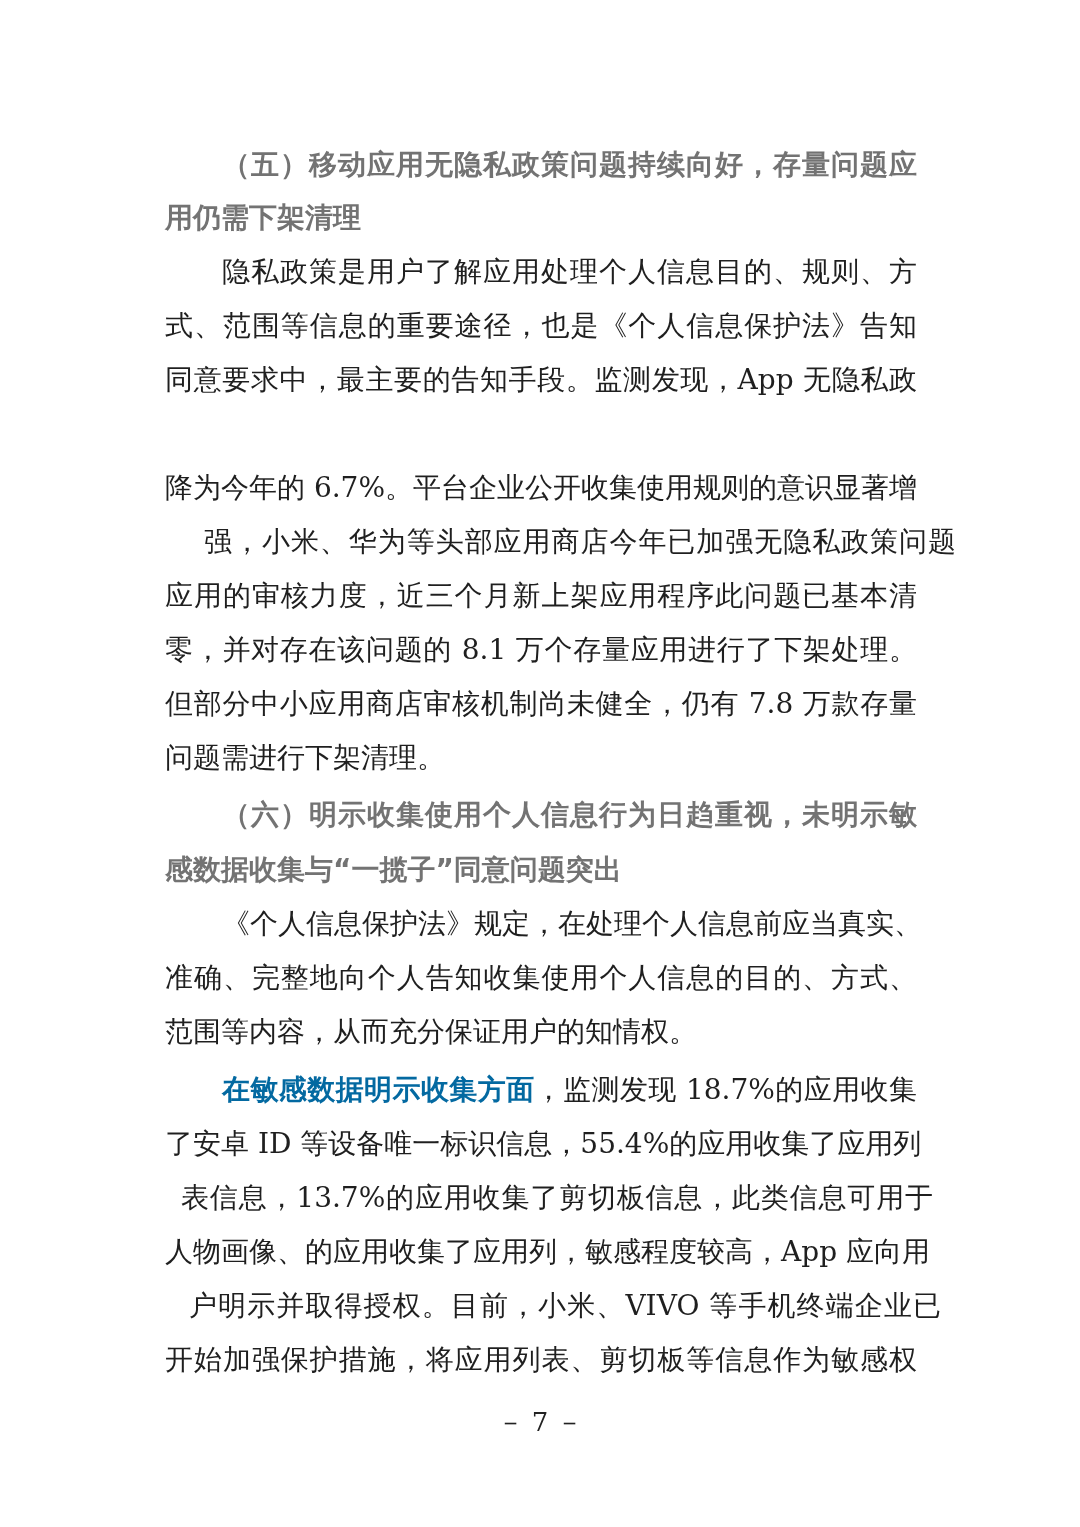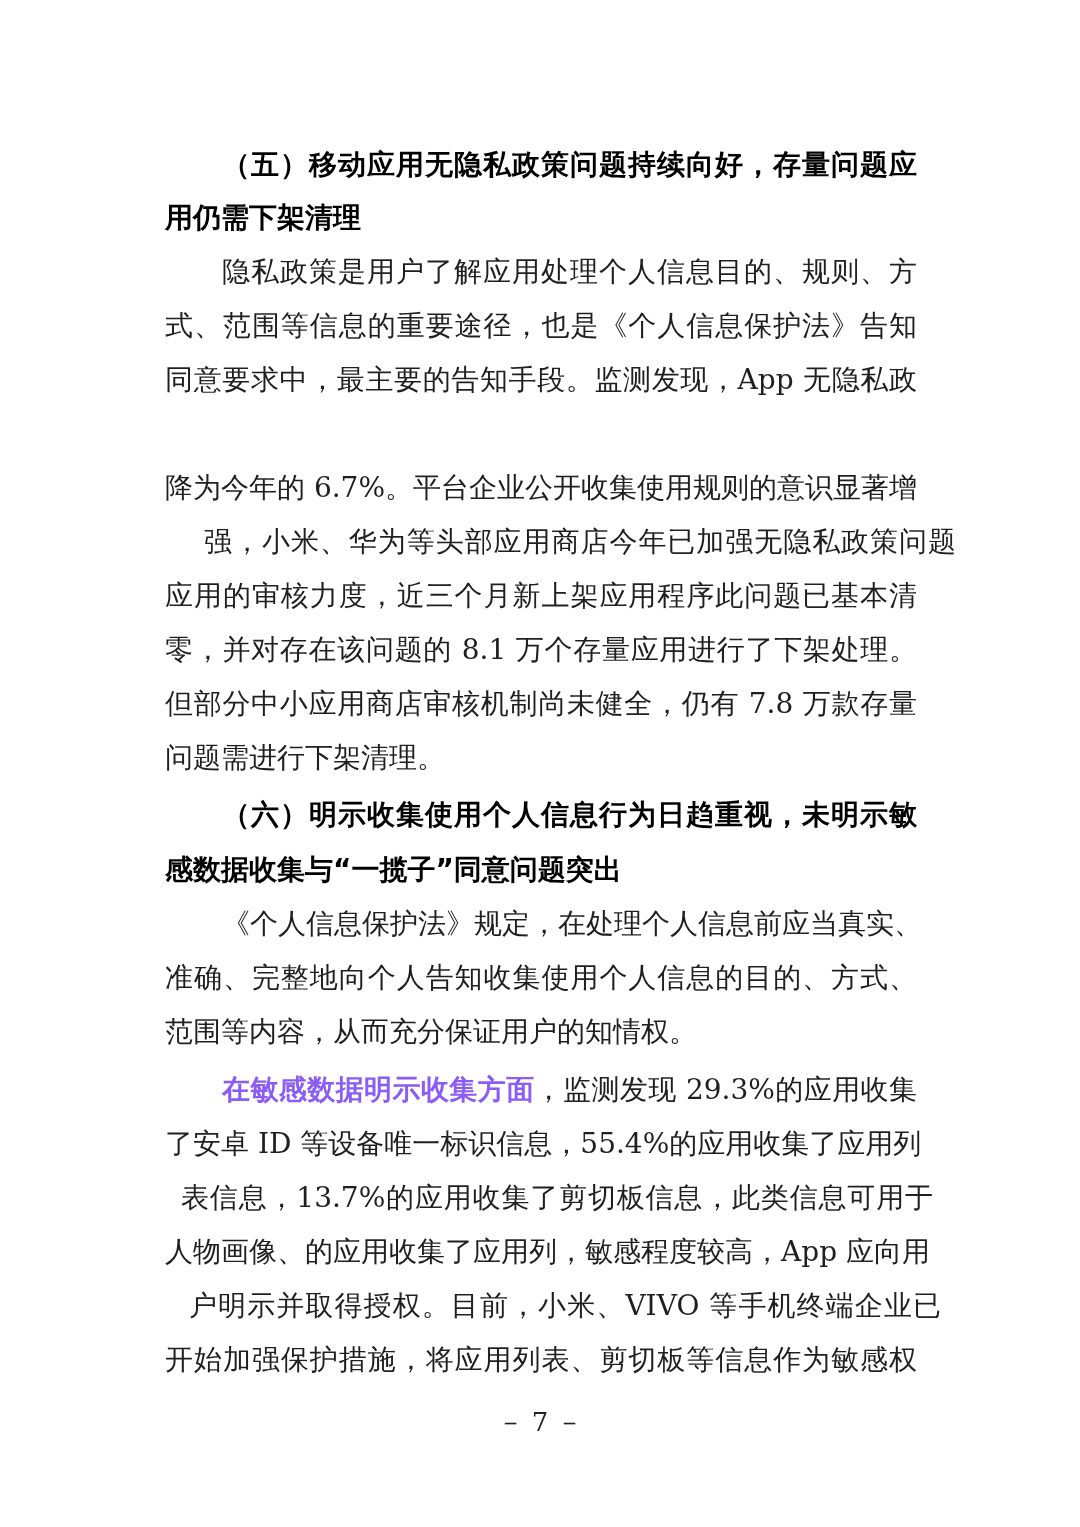--- a/index.html
+++ b/index.html
@@ -10,22 +10,22 @@
   }
   .page { position: absolute; left: 0; top: 0; width: 1080px; height: 1527px; }
   .line {
     position: absolute; left: 165px; width: 752px;
     font-size: 28px; line-height: 36px; height: 36px;
     white-space: nowrap; text-align: justify; text-align-last: justify;
     letter-spacing: 0px;
   }
   .line.last { text-align-last: left; }
   .line.indent { left: 222px; width: 695px; }
-  .heading { font-family: "DejaVu Sans", "Liberation Sans", sans-serif; font-weight: bold; color: #000000; }
-  .bold-run { font-family: "DejaVu Sans", "Liberation Sans", sans-serif; font-weight: bold; color: #8b5cf6; }
+  .heading { font-family: "DejaVu Sans", "Liberation Sans", sans-serif; font-weight: bold; color: #737373; }
+  .bold-run { font-family: "DejaVu Sans", "Liberation Sans", sans-serif; font-weight: bold; color: #0369a1; }
   .page-number {
     position: absolute; left: 0; width: 1080px; top: 1405px;
     text-align: center; font-size: 26px; line-height: 34px;
     font-family: "DejaVu Serif", "Liberation Serif", serif; color: #222;
   }
 </style>
 </head>
 <body>
 
 <div class="page">
@@ -43,21 +43,21 @@
   <div class="line" style="top:686px;">但部分中小应用商店审核机制尚未健全，仍有 7.8 万款存量</div>
   <div class="line last" style="top:740px;">问题需进行下架清理。</div>
 
   <div class="line indent heading" style="top:797px;">（六）明示收集使用个人信息行为日趋重视，未明示敏</div>
   <div class="line heading last" style="top:852px;">感数据收集与“一揽子”同意问题突出</div>
 
   <div class="line indent" style="top:906px;">《个人信息保护法》规定，在处理个人信息前应当真实、</div>
   <div class="line" style="top:960px;">准确、完整地向个人告知收集使用个人信息的目的、方式、</div>
   <div class="line last" style="top:1014px;">范围等内容，从而充分保证用户的知情权。</div>
 
-  <div class="line indent" style="top:1072px;"><span class="bold-run">在敏感数据明示收集方面</span><span>，监测发现 29.3%的应用收集</span></div>
+  <div class="line indent" style="top:1072px;"><span class="bold-run">在敏感数据明示收集方面</span><span>，监测发现 18.7%的应用收集</span></div>
   <div class="line" style="top:1126px;">了安卓 ID 等设备唯一标识信息，55.4%的应用收集了应用列</div>
   <div class="line" style="top:1180px;margin-left:16px;">表信息，13.7%的应用收集了剪切板信息，此类信息可用于</div>
   <div class="line" style="top:1234px;">人物画像、的应用收集了应用列，敏感程度较高，App 应向用</div>
   <div class="line" style="top:1288px;margin-left:24px;">户明示并取得授权。目前，小米、VIVO 等手机终端企业已</div>
   <div class="line" style="top:1342px;">开始加强保护措施，将应用列表、剪切板等信息作为敏感权</div>
 
   <div class="page-number">－ 7 －</div>
 </div>
 
 </body></html>

